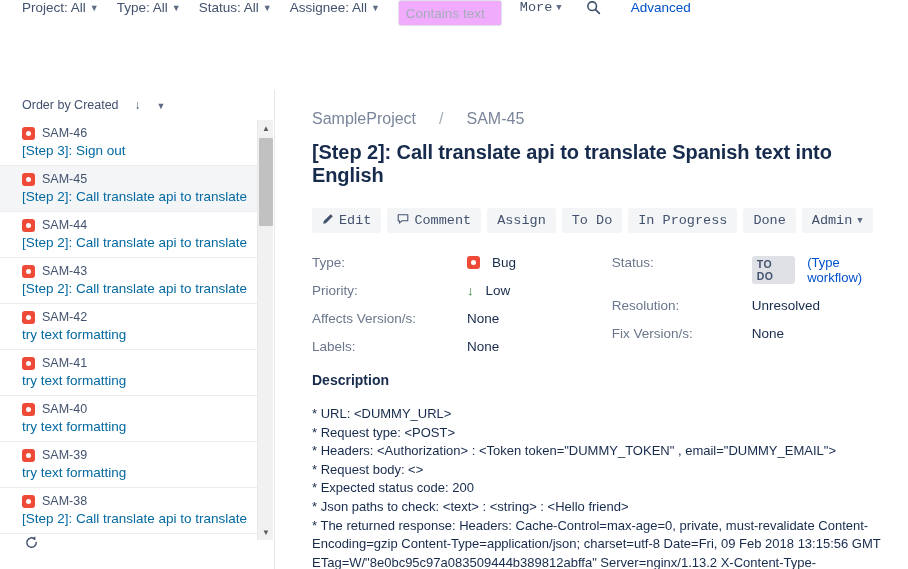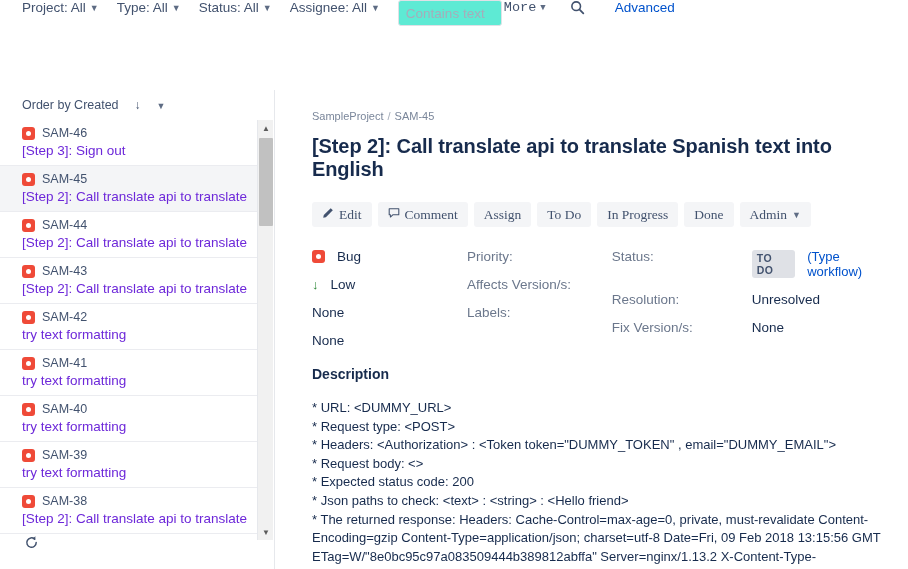--- a/index.html
+++ b/index.html
@@ -24,24 +24,24 @@
   .filter-pill {
     font-size: 13.5px; color: #42526e;
     margin-right: 18px; white-space: nowrap;
     display: flex; align-items: center; gap: 4px;
     cursor: pointer;
   }
   .caret { font-size: 9px; color: #5e6c84; line-height: 1; position: relative; top: 1px; }
   .contains-input {
     width: 104px; height: 26px;
     border: 1px solid #dfe1e6; border-radius: 3px;
-    background: #5eead4; outline: none;
+    background: #f0abfc; outline: none;
     font-size: 13.5px; color: #42526e;
     font-family: "Liberation Sans", sans-serif;
-    padding: 0 7px; margin-right: 2px;
+    padding: 0 7px; margin-right: 18px;
   }
   .contains-input::placeholder { color: #a5adba; }
   .more-pill { margin-right: 24px; font-family: Liberation Mono, monospace; }
   .search-ico { margin-right: 30px; cursor: pointer; display: flex; align-items: center; }
   .advanced-link {
     font-size: 13.5px; color: #0052cc; cursor: pointer; white-space: nowrap;
   }
 
   
   .sidebar {
@@ -75,21 +75,21 @@
     width: 13px; height: 13px; border-radius: 3px;
     background: #ef4a38; display: inline-flex;
     align-items: center; justify-content: center;
     flex: 0 0 auto;
   }
   .bug-ico::after {
     content: ""; width: 5px; height: 5px; border-radius: 50%; background: #fff;
   }
   .issue-key { font-size: 12.5px; color: #42526e; }
   .issue-summary {
-    font-size: 13.5px; color: #6d28d9;
+    font-size: 13.5px; color: #0369a1;
     margin-top: 3px; white-space: nowrap; overflow: hidden;
   }
 
   
   .scroll-col {
     position: absolute; right: 1px; top: 30px;
     width: 16px; height: 420px;
     background: #f1f1f1;
     border-left: 1px solid #e6e8ec;
   }
@@ -114,34 +114,34 @@
   }
 
   
   .main {
     position: absolute; left: 276px; top: 90px;
     width: 632px; height: 479px;
     background: #fff;
     padding: 20px 14px 0 36px;
     overflow: hidden;
   }
-  .breadcrumb { font-size: 11px; color: #7a869a; display: flex; gap: 4px; }
+  .breadcrumb { font-size: 16px; color: #7a869a; display: flex; gap: 23px; }
   .breadcrumb span { cursor: pointer; }
   .breadcrumb .sep { color: #a5adba; cursor: default; }
   .issue-title {
     font-size: 20px; font-weight: bold; color: #172b4d;
     margin-top: 13px; letter-spacing: -0.1px;
   }
 
   .actions { display: flex; gap: 6px; margin-top: 21px; }
   .act-btn {
     background: #f4f5f7; border: none; border-radius: 3px;
     height: 25px; padding: 0 10px;
     font-size: 13.5px; color: #42526e;
-    font-family: Liberation Serif, serif;
+    font-family: Liberation Mono, monospace;
     display: flex; align-items: center; gap: 5px;
     cursor: pointer; white-space: nowrap;
   }
 
   .details { margin-top: 22px; display: flex; }
   .det-col { display: grid; grid-template-columns: auto auto; row-gap: 13px; align-content: start; }
   .det-col.left { width: 306px; grid-template-columns: 155px auto; }
   .det-col.right { grid-template-columns: 140px auto; }
   .det-label { font-size: 13.5px; color: #6b778c; }
   .det-value { font-size: 13.5px; color: #172b4d; display: flex; align-items: center; gap: 12px; }
@@ -333,20 +333,21 @@
           <span>Done</span>
         </button>
         <button class="act-btn">
           <span>Admin</span>
           <span class="caret">▼</span>
         </button>
       </div>
 
     <div class="details">
       <div class="det-col left">
+        <div class="det-label">Type:</div>
         <div class="det-value">
           <span class="bug-ico"></span>
           <span>Bug</span>
         </div>
 
         <div class="det-label">Priority:</div>
         <div class="det-value">
           <span class="prio-arrow">↓</span>
           <span>Low</span>
         </div>

